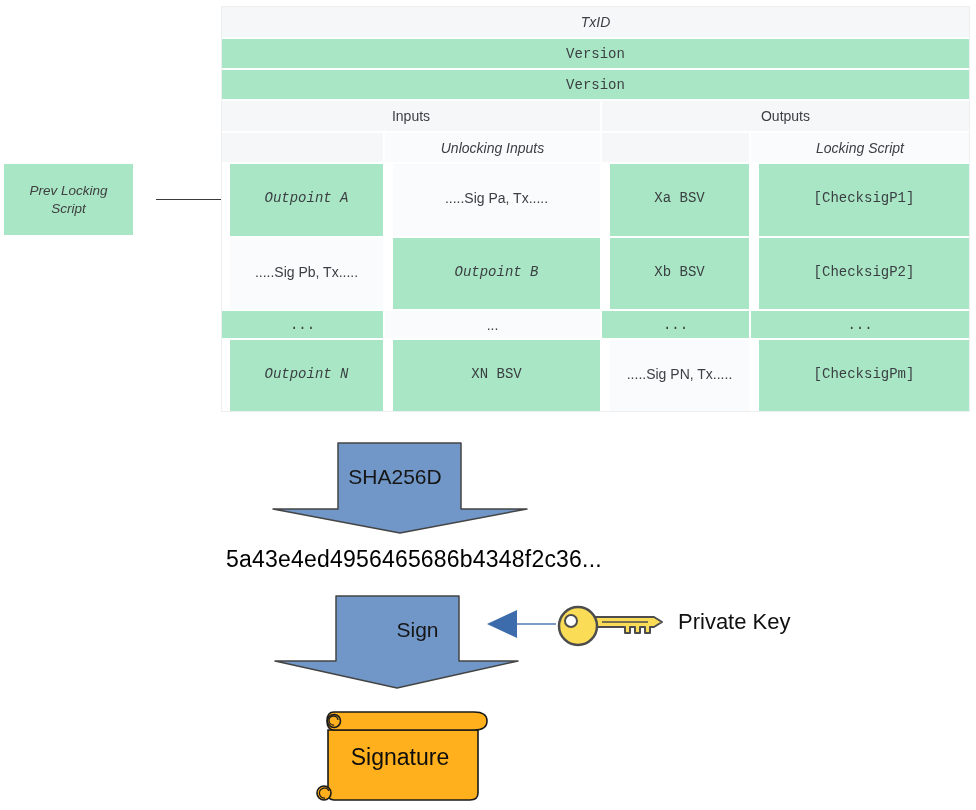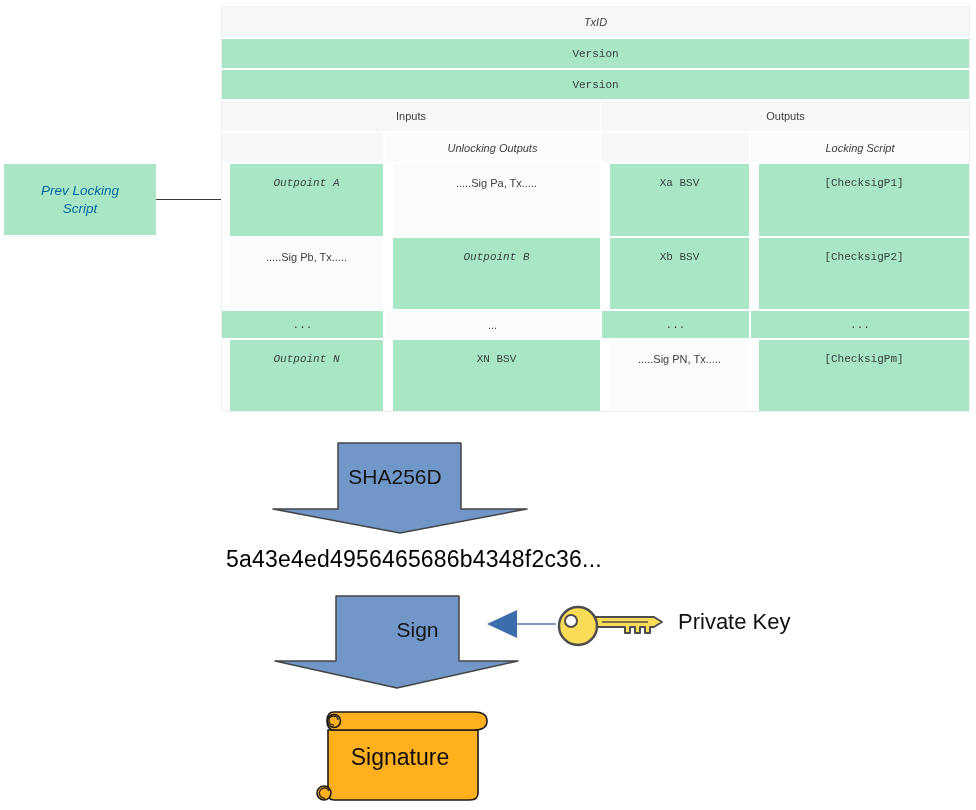--- a/index.html
+++ b/index.html
@@ -9,36 +9,36 @@
   }
   
   #tx-table{
     position:absolute;left:221px;top:6px;width:749px;
     display:grid;
     grid-template-columns:161px 215px 147px 218px;
     grid-template-rows:30px 29px 29px 30px 29px 72px 71px 27px 71px;
     gap:2px;
     border:1px solid #edeff1;
     box-sizing:border-box;
-    font-size:11px;
+    font-size:14px;
   }
   .cell{display:flex;align-items:center;justify-content:center;text-align:center;}
-  .cell.top{align-items:flex-start;padding-top:13px;box-sizing:border-box;margin-left:8px;}
+  .cell.top{align-items:flex-start;padding-top:26px;box-sizing:border-box;margin-left:8px;}
   .g{background:#a8e6c5;font-family:Liberation Mono, monospace;}
   .h{background:#f6f7f9;}
   .w{background:#fafbfc;}
   .it{font-style:italic;}
   .span4{grid-column:1 / 5;}
   .span12{grid-column:1 / 3;}
   .span34{grid-column:3 / 5;}
   
   #prev-box{
-    position:absolute;left:4px;top:164px;width:152px;height:71px;background:#a8e6c5;
+    position:absolute;left:4px;top:164px;width:129px;height:71px;background:#a8e6c5;
     display:flex;align-items:center;justify-content:center;
-    font-style:italic;font-size:13.5px;color:#0369a1;text-align:center;line-height:1.3;
+    font-style:italic;font-size:13.5px;color:#404040;text-align:center;line-height:1.3;
   }
   #prev-box span{display:block;width:104px;}
   #prev-line{
     position:absolute;left:156px;top:199px;width:65px;height:0;
     border-top:1.5px solid #3a3a3a;
   }
   
   .abs{position:absolute;}
   .arrow-label{
     position:absolute;color:#161616;text-align:center;
@@ -61,21 +61,21 @@
 
   <div id="tx-table">
     <div class="cell h it span4">TxID</div>
     <div class="cell g span4">Version</div>
     <div class="cell g span4">Version</div>
 
     <div class="cell h span12">Inputs</div>
     <div class="cell h span34">Outputs</div>
 
     <div class="cell h"></div>
-    <div class="cell w it">Unlocking Outputs</div>
+    <div class="cell w it">Unlocking Inputs</div>
     <div class="cell h"></div>
     <div class="cell w it">Locking Script</div>
 
     <div class="cell g it top">Outpoint A</div>
     <div class="cell w top">.....Sig Pa, Tx.....</div>
     <div class="cell g top">Xa BSV</div>
     <div class="cell g top">[ChecksigP1]</div>
 
     <div class="cell w top">.....Sig Pb, Tx.....</div>
     <div class="cell g it top">Outpoint B</div>

